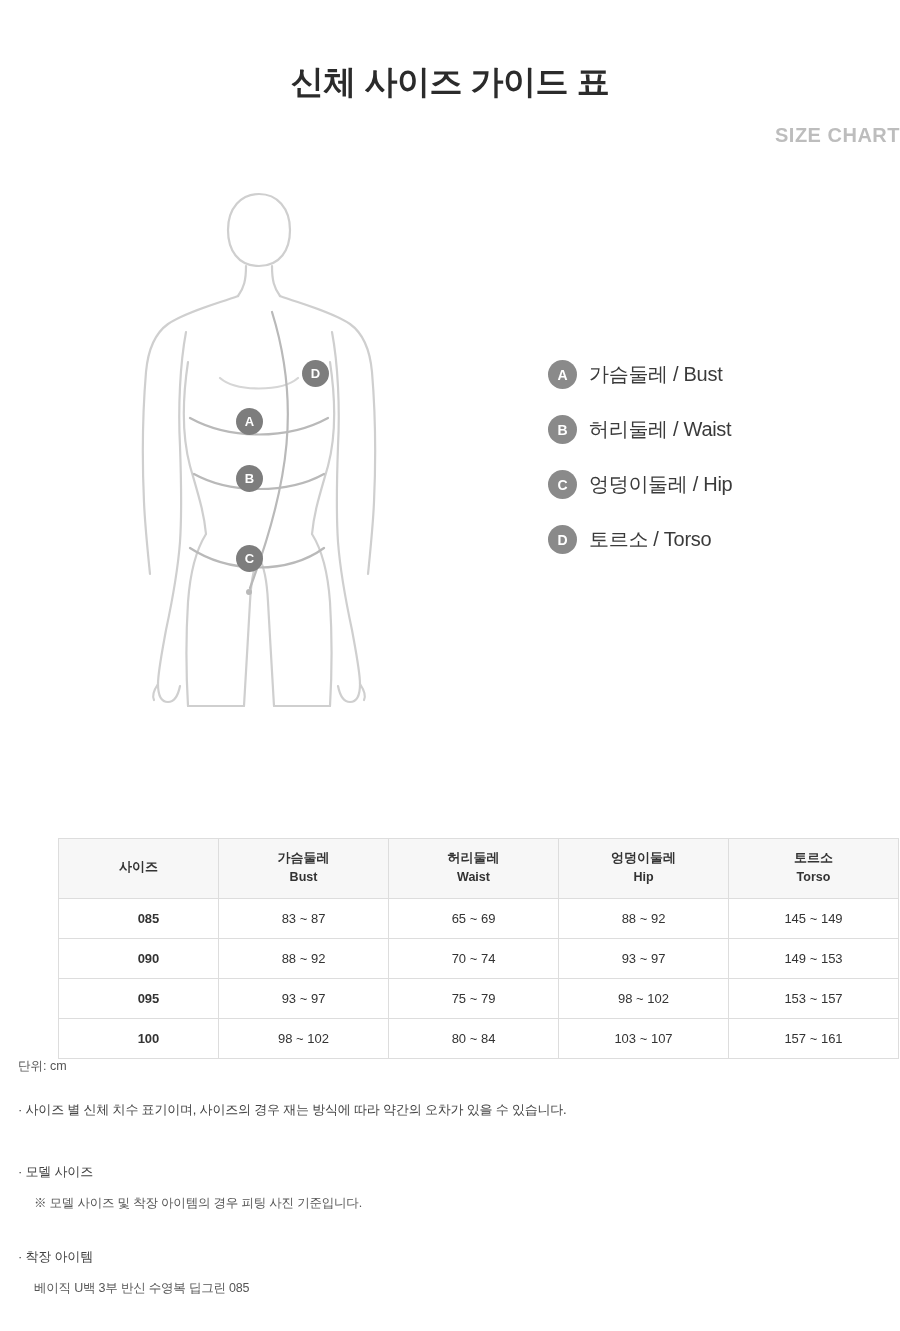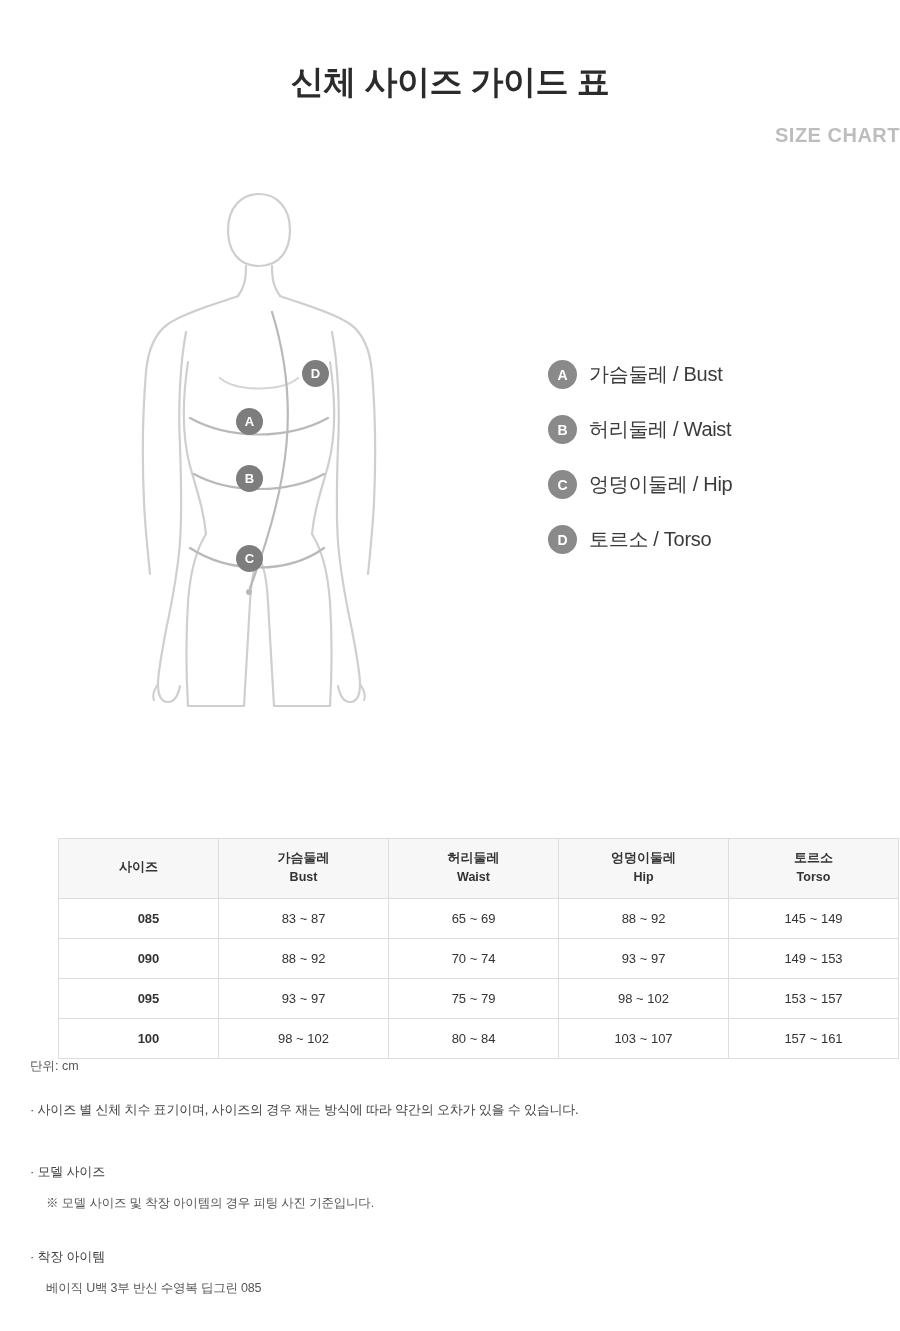--- a/index.html
+++ b/index.html
@@ -120,21 +120,21 @@
     font-size: 13px;
     padding: 12px 4px;
     height: 13px;
   }
   table.size-table tbody td.size-col {
     font-weight: bold;
     padding-left: 24px;
   }
   .notes {
     position: absolute;
-    left: 30px;
+    left: 18px;
     top: 1058px;
     width: 840px;
   }
   .note-unit {
     font-size: 12.5px;
     color: #555555;
     margin-bottom: 26px;
   }
   .note-line {
     font-size: 13px;

